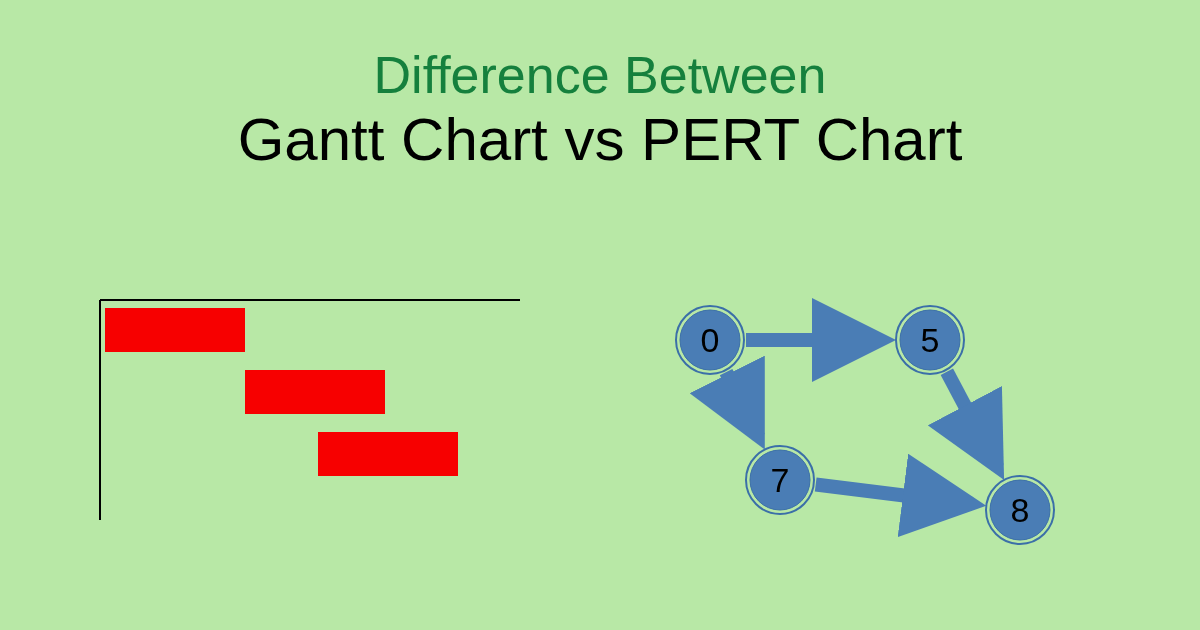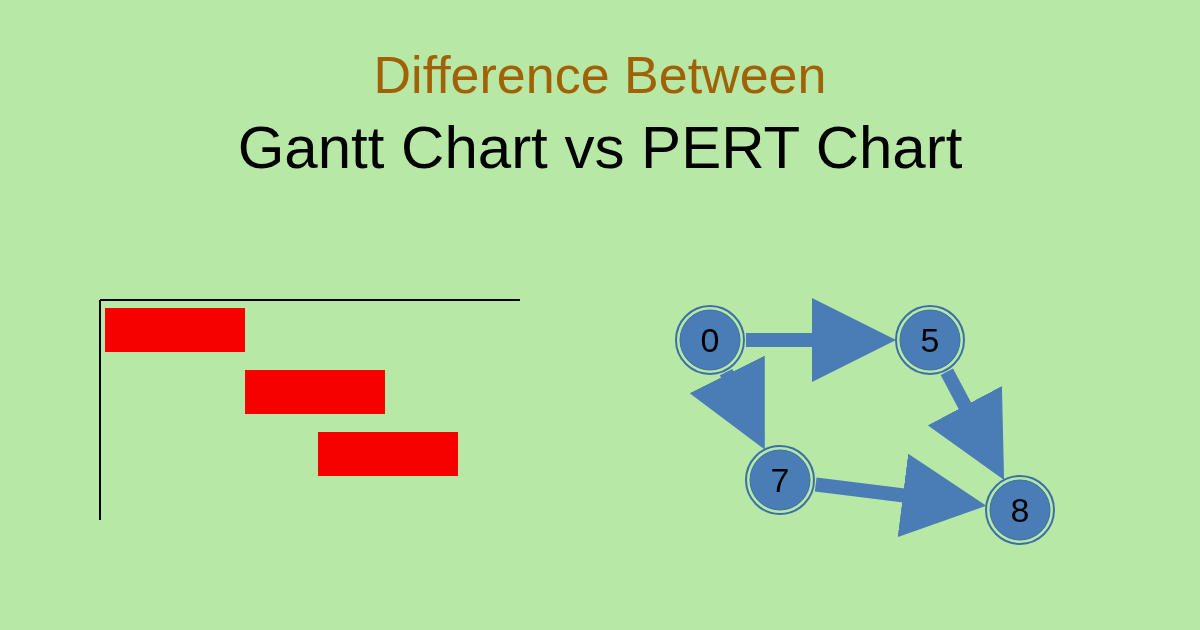--- a/index.html
+++ b/index.html
@@ -10,28 +10,28 @@
     font-family: Arial, Helvetica, sans-serif;
     position: relative;
     overflow: hidden;
   }
   .title-block {
     text-align: center;
     padding-top: 45px;
   }
   .title-line1 {
     font-size: 52px;
-    color: #a16207;
+    color: #15803d;
     font-weight: normal;
   }
   .title-line2 {
     font-size: 60px;
     color: #000;
     font-weight: normal;
-    margin-top: 8px;
+    margin-top: 0;
   }
   .diagrams {
     position: absolute;
     top: 280px;
     left: 0;
     width: 1200px;
     height: 350px;
   }
   .gantt-svg {
     position: absolute;

